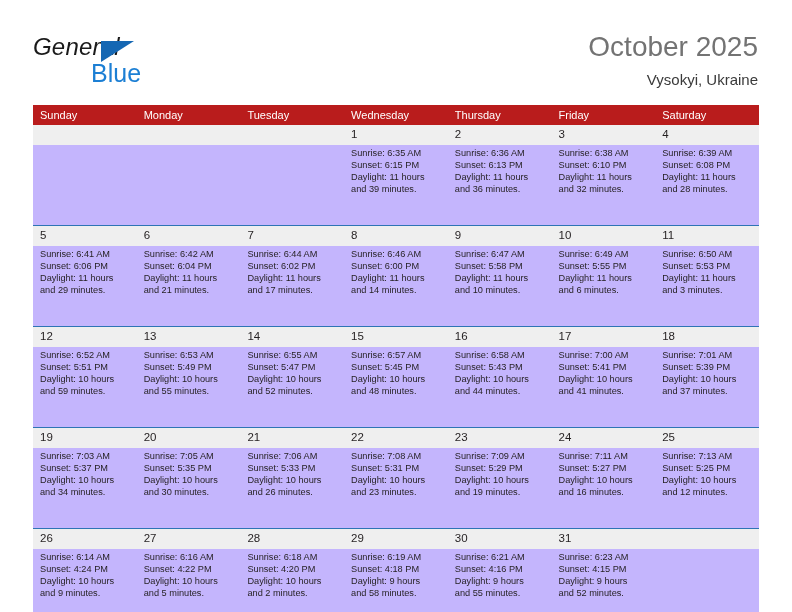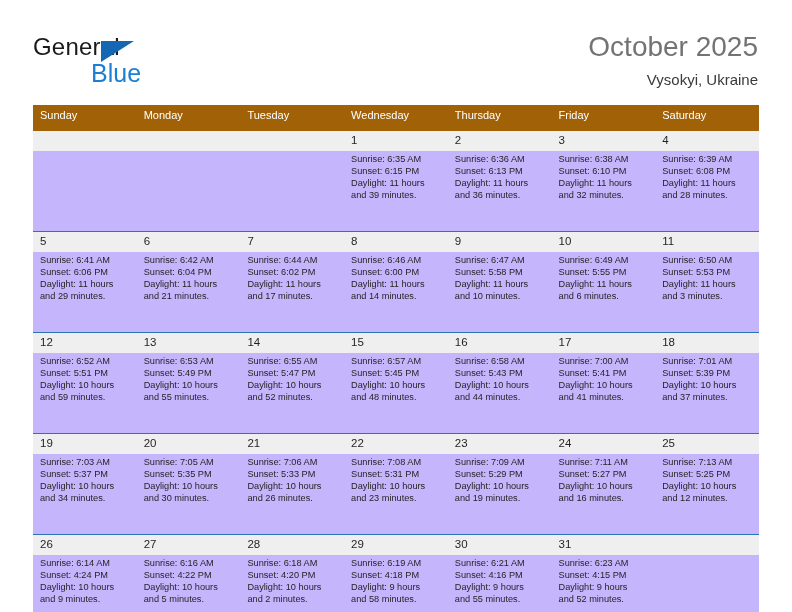--- a/index.html
+++ b/index.html
@@ -37,20 +37,21 @@
     height: 52px;
   }
   .logo-general {
     position: absolute;
     left: 0;
     top: 0;
     font-size: 24px;
     letter-spacing: 0.2px;
     color: #1a1a1a;
     font-family: "Liberation Sans", sans-serif;
+    font-style: italic;
   }
   .logo-tri {
     position: absolute;
     left: 68px;
     top: 8px;
     width: 0;
     height: 0;
     border-left: 33px solid #1567b3;
     border-bottom: 21px solid transparent;
   }
@@ -85,26 +86,26 @@
   
   .calendar {
     position: absolute;
     left: 33px;
     top: 105px;
     width: 726px;
     border-collapse: collapse;
     table-layout: fixed;
   }
   .calendar th {
-    background: #a16207;
+    background: #b91c1c;
     color: #ffffff;
     font-weight: normal;
     font-size: 11px;
     text-align: left;
-    padding: 4px 0 10px 7px;
+    padding: 4px 0 4px 7px;
     height: 10px;
     line-height: 12px;
     border: none;
   }
   .calendar td {
     vertical-align: top;
     padding: 0;
     border: none;
     width: 103.7px;
   }

